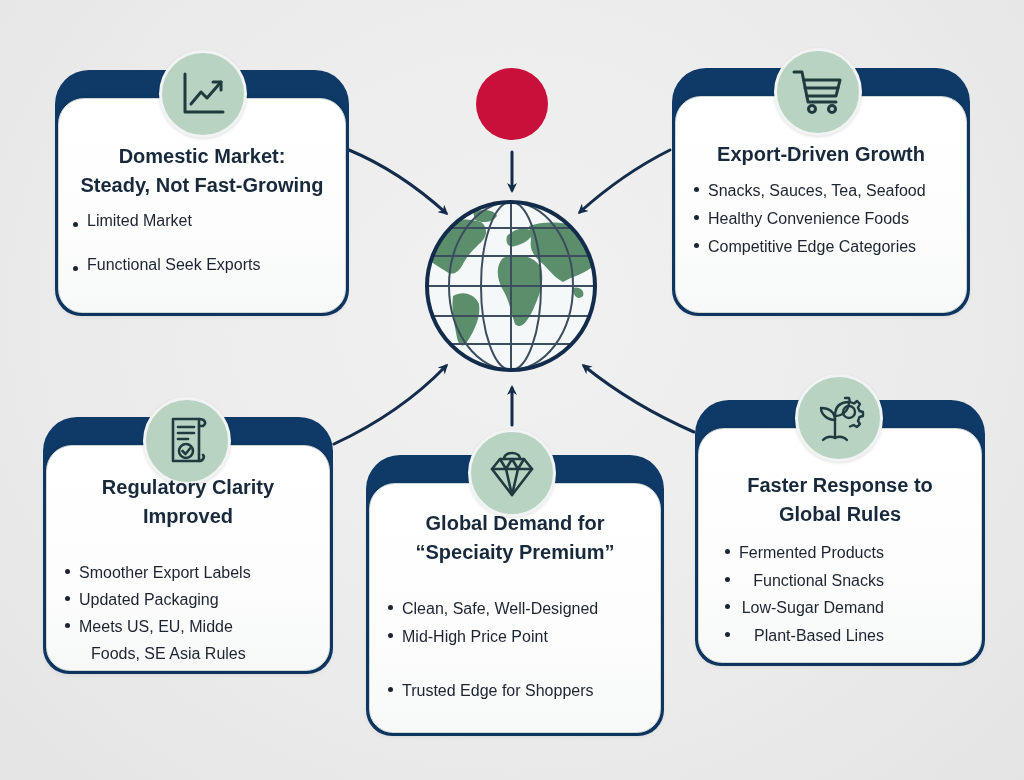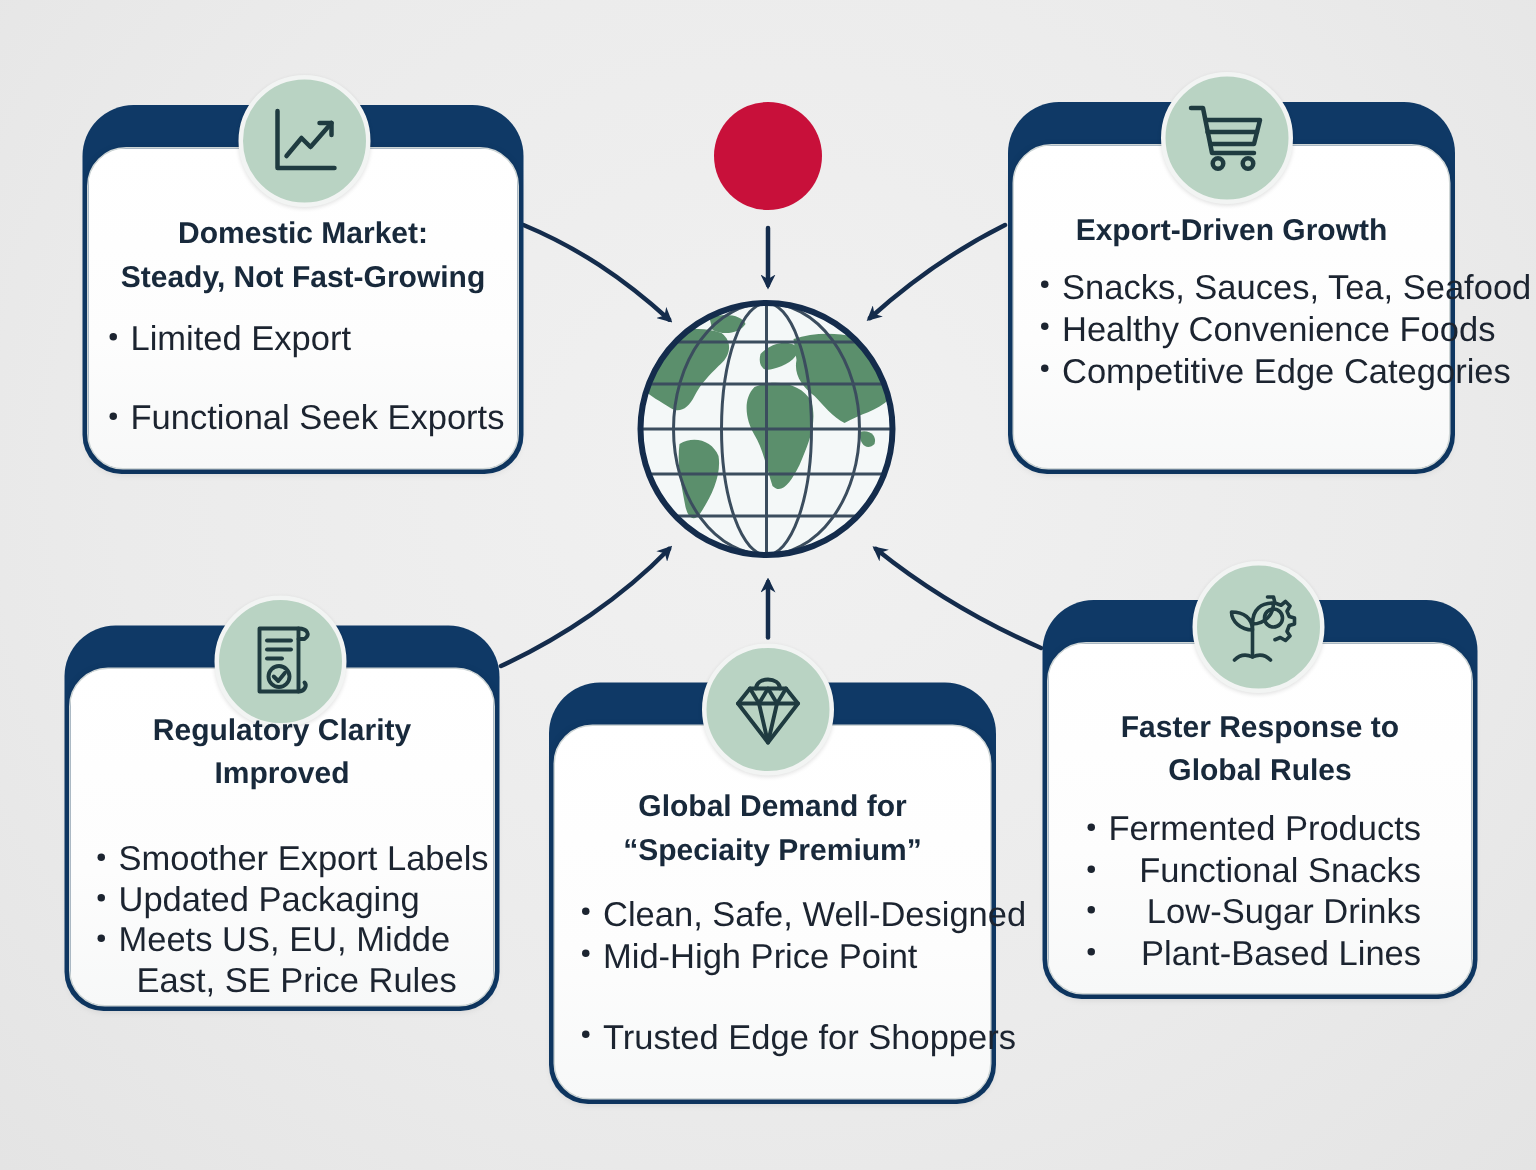--- a/index.html
+++ b/index.html
@@ -41,21 +41,21 @@
     left: 0; right: 0;
     text-align: center;
     font-weight: bold;
     font-size: 20px;
     line-height: 29px;
     color: #18293b;
   }
   .bullets {
     position: absolute;
     list-style: none;
-    font-size: 23px;
+    font-size: 16px;
     color: #1c2430;
   }
   .bullets li {
     position: relative;
     padding-left: 16px;
     white-space: nowrap;
   }
   .bullets li::before {
     content: "";
     position: absolute;
@@ -155,21 +155,21 @@
           <path d="M16,38 L26,26 L32,32 L46,16"></path>
           <path d="M38,16 L46,16 L46,24"></path>
         </g>
       </svg>
     </div>
     <div class="title" style="top:72px;">
       <div>Domestic Market:</div>
       <div>Steady, Not Fast-Growing</div>
     </div>
     <ul class="bullets" style="left:16px; top:142px;">
-      <li style="margin-bottom:26px;">Limited Export</li>
+      <li style="margin-bottom:26px;">Limited Market</li>
       <li>Functional Seek Exports</li>
     </ul>
   </div>
 
   <div class="card" style="left:672px; top:68px; width:298px; height:248px;">
     <div class="card-inner" style="top:28px;"></div>
     <div class="badge" style="left:102px; top:-20px;">
       <svg viewBox="0 0 56 56">
         <g stroke="#1f3b40" stroke-width="3" fill="none" stroke-linecap="round" stroke-linejoin="round">
           <path d="M4,8 L12,8 L18,38 L46,38"></path>
@@ -207,38 +207,38 @@
       </svg>
     </div>
     <div class="title" style="top:56px;">
       <div>Regulatory Clarity</div>
       <div>Improved</div>
     </div>
     <ul class="bullets" style="left:20px; top:142px; line-height:27px;">
       <li>Smoother Export Labels</li>
       <li>Updated Packaging</li>
       <li>Meets US, EU, Midde</li>
-      <li class="cont" style="padding-left:28px;">East, SE Price Rules</li>
+      <li class="cont" style="padding-left:28px;">Foods, SE Asia Rules</li>
     </ul>
   </div>
 
   <div class="card" style="left:366px; top:455px; width:298px; height:281px;">
     <div class="card-inner" style="top:28px;"></div>
     <div class="badge" style="left:102px; top:-26px;">
       <svg viewBox="0 0 56 56">
         <g stroke="#1f3b40" stroke-width="2.6" fill="none" stroke-linecap="round" stroke-linejoin="round">
           <path d="M20,14 C20,6 36,6 36,14"></path>
           <path d="M16,14 L40,14 L48,24 L28,50 L8,24 Z"></path>
           <line x1="8" y1="24" x2="48" y2="24"></line>
           <path d="M16,14 L22,24 L28,14 L34,24 L40,14"></path>
           <path d="M22,24 L28,50 L34,24"></path>
         </g>
       </svg>
     </div>
-    <div class="title" style="top:69px;">
+    <div class="title" style="top:54px;">
       <div>Global Demand for</div>
       <div>“Speciaity Premium”</div>
     </div>
     <ul class="bullets" style="left:20px; top:140px; line-height:28px;">
       <li>Clean, Safe, Well-Designed</li>
       <li style="margin-bottom:26px;">Mid-High Price Point</li>
       <li>Trusted Edge for Shoppers</li>
     </ul>
   </div>
 
@@ -258,18 +258,18 @@
         </g>
       </svg>
     </div>
     <div class="title" style="top:71px;">
       <div>Faster Response to</div>
       <div>Global Rules</div>
     </div>
     <ul class="bullets" style="left:28px; top:139px; line-height:27.5px;text-align:right;">
       <li>Fermented Products</li>
       <li>Functional Snacks</li>
-      <li>Low-Sugar Drinks</li>
+      <li>Low-Sugar Demand</li>
       <li>Plant-Based Lines</li>
     </ul>
   </div>
 
 </div>
 
 </body></html>

